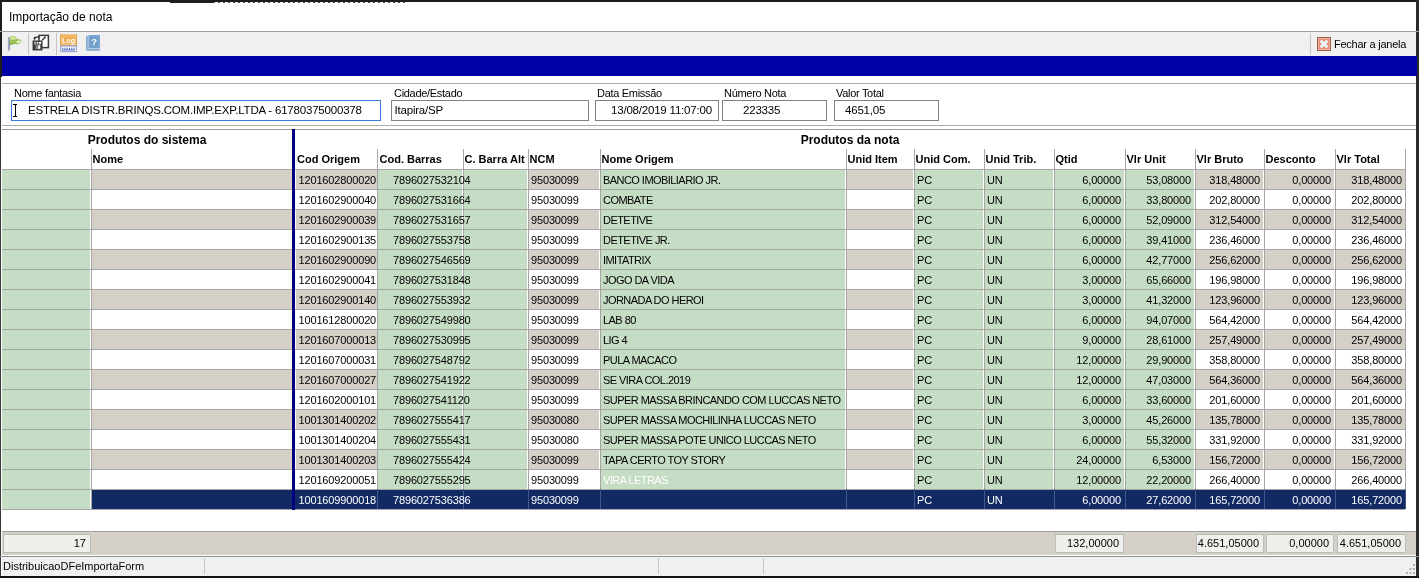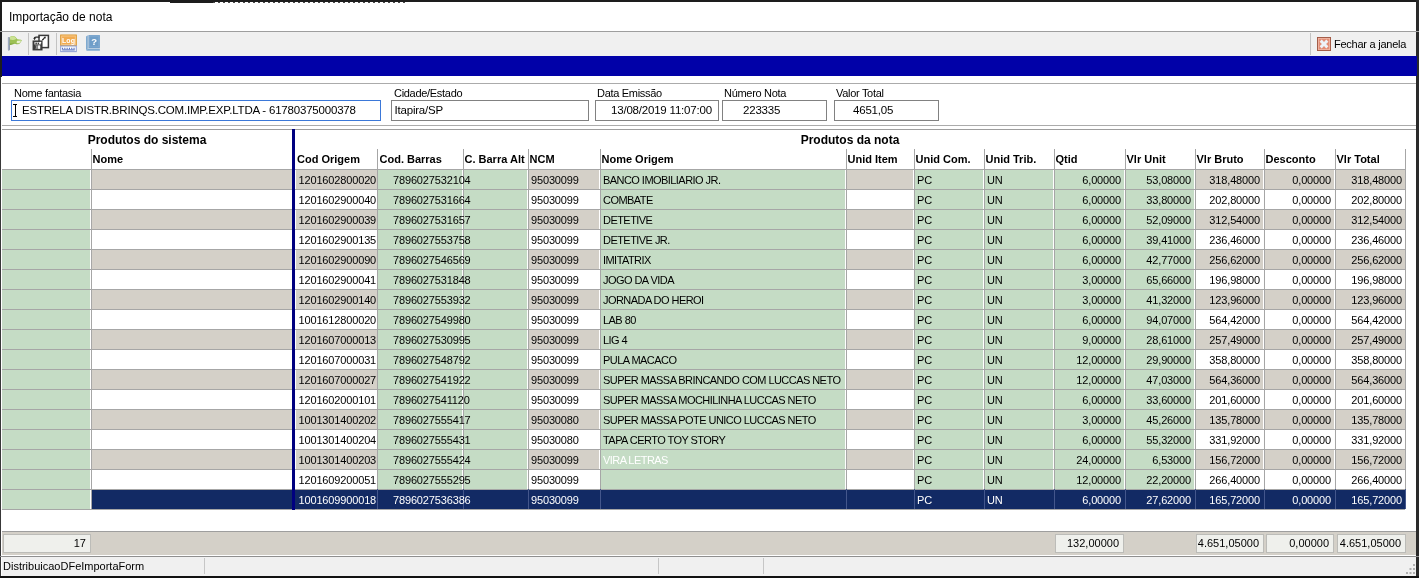--- a/index.html
+++ b/index.html
@@ -66,25 +66,25 @@
 </svg>
     <div class="a" style="left:1334px;top:38px;font-size:11px;letter-spacing:-0.25px;color:#000;">Fechar a janela</div>
     <div class="a" style="left:2px;top:56px;width:1415px;height:20px;background:#0101a8;"></div>
     <div class="a" style="left:2px;top:83px;width:1414px;height:1px;background:#ababab;"></div>
     <div class="a" style="left:2px;top:124.5px;width:1414px;height:1px;background:#ababab;"></div>
     <div class="a" style="left:14px;top:87px;font-size:11px;letter-spacing:-0.3px;">Nome fantasia</div>
     <div class="a" style="left:394px;top:87px;font-size:11px;letter-spacing:-0.3px;">Cidade/Estado</div>
     <div class="a" style="left:597px;top:87px;font-size:11px;letter-spacing:-0.3px;">Data Emissão</div>
     <div class="a" style="left:724px;top:87px;font-size:11px;letter-spacing:-0.3px;">Número Nota</div>
     <div class="a" style="left:836px;top:87px;font-size:11px;letter-spacing:-0.3px;">Valor Total</div>
-    <div class="a" style="left:11px;top:100px;width:370px;height:21px;box-sizing:border-box;border:1px solid #3b78d8;background:#fff;font-size:11.5px;letter-spacing:-0.2px;line-height:19px;padding-left:10px;white-space:nowrap;overflow:hidden;">ESTRELA DISTR.BRINQS.COM.IMP.EXP.LTDA - 61780375000378</div>
+    <div class="a" style="left:11px;top:100px;width:370px;height:21px;box-sizing:border-box;border:1px solid #3b78d8;background:#fff;font-size:11.5px;letter-spacing:-0.2px;line-height:19px;padding-left:16px;white-space:nowrap;overflow:hidden;">ESTRELA DISTR.BRINQS.COM.IMP.EXP.LTDA - 61780375000378</div>
     <div class="a" style="left:390.5px;top:100px;width:198px;height:21px;box-sizing:border-box;border:1px solid #818181;background:#fff;font-size:11.5px;letter-spacing:-0.2px;line-height:19px;padding-left:3px;white-space:nowrap;overflow:hidden;">Itapira/SP</div>
     <div class="a" style="left:595px;top:100px;width:124px;height:21px;box-sizing:border-box;border:1px solid #818181;background:#fff;font-size:11.5px;letter-spacing:-0.2px;line-height:19px;padding-left:15px;white-space:nowrap;overflow:hidden;">13/08/2019 11:07:00</div>
     <div class="a" style="left:722px;top:100px;width:105px;height:21px;box-sizing:border-box;border:1px solid #818181;background:#fff;font-size:11.5px;letter-spacing:-0.2px;line-height:19px;padding-left:20px;white-space:nowrap;overflow:hidden;">223335</div>
-    <div class="a" style="left:834px;top:100px;width:105px;height:21px;box-sizing:border-box;border:1px solid #818181;background:#fff;font-size:11.5px;letter-spacing:-0.2px;line-height:19px;padding-left:18px;white-space:nowrap;overflow:hidden;">4651,05</div>
+    <div class="a" style="left:834px;top:100px;width:105px;height:21px;box-sizing:border-box;border:1px solid #818181;background:#fff;font-size:11.5px;letter-spacing:-0.2px;line-height:19px;padding-left:10px;white-space:nowrap;overflow:hidden;">4651,05</div>
     <div class="a" style="left:14.5px;top:103.5px;width:1px;height:13px;background:#000;"></div>
     <div class="a" style="left:13px;top:103.5px;width:4px;height:1px;background:#000;"></div>
     <div class="a" style="left:13px;top:115.5px;width:4px;height:1px;background:#000;"></div>
     <div class="a" style="left:2px;top:128.5px;width:1414px;height:1px;background:#9e9e9e;"></div>
     <div class="hd" style="left:2px;top:129.5px;width:290px;text-align:center;font-size:12px;">Produtos do sistema</div>
     <div class="hd" style="left:295px;top:129.5px;width:1110px;text-align:center;font-size:12px;">Produtos da nota</div>
     <div class="hd" style="left:3.5px;top:149px;width:80px;font-size:11px;margin-top:24px;">Item</div>
     <div class="hd" style="left:92.5px;top:149px;width:199px;font-size:11px;">Nome</div>
     <div class="hd" style="left:297.0px;top:149px;width:79.5px;font-size:11px;">Cod Origem</div>
     <div class="hd" style="left:379.5px;top:149px;width:82px;font-size:11px;">Cod. Barras</div>
@@ -206,20 +206,21 @@
       <div class="cell">BANCO IMOBILIARIO JR.</div>
       <div class="cell">COMBATE</div>
       <div class="cell">DETETIVE</div>
       <div class="cell">DETETIVE JR.</div>
       <div class="cell">IMITATRIX</div>
       <div class="cell">JOGO DA VIDA</div>
       <div class="cell">JORNADA DO HEROI</div>
       <div class="cell">LAB 80</div>
       <div class="cell">LIG 4</div>
       <div class="cell">PULA MACACO</div>
+      <div class="cell">SE VIRA COL.2019</div>
       <div class="cell">SUPER MASSA BRINCANDO COM LUCCAS NETO</div>
       <div class="cell">SUPER MASSA MOCHILINHA LUCCAS NETO</div>
       <div class="cell">SUPER MASSA POTE UNICO LUCCAS NETO</div>
       <div class="cell">TAPA CERTO TOY STORY</div>
       <div class="cell" style="color:#fff;">VIRA LETRAS</div>
     </div>
     <div class="a" style="left:914px;top:170px;width:66px;font-size:11px;padding-left:3px;letter-spacing:-0.15px;">
       <div class="cell">PC</div>
       <div class="cell">PC</div>
       <div class="cell">PC</div>

